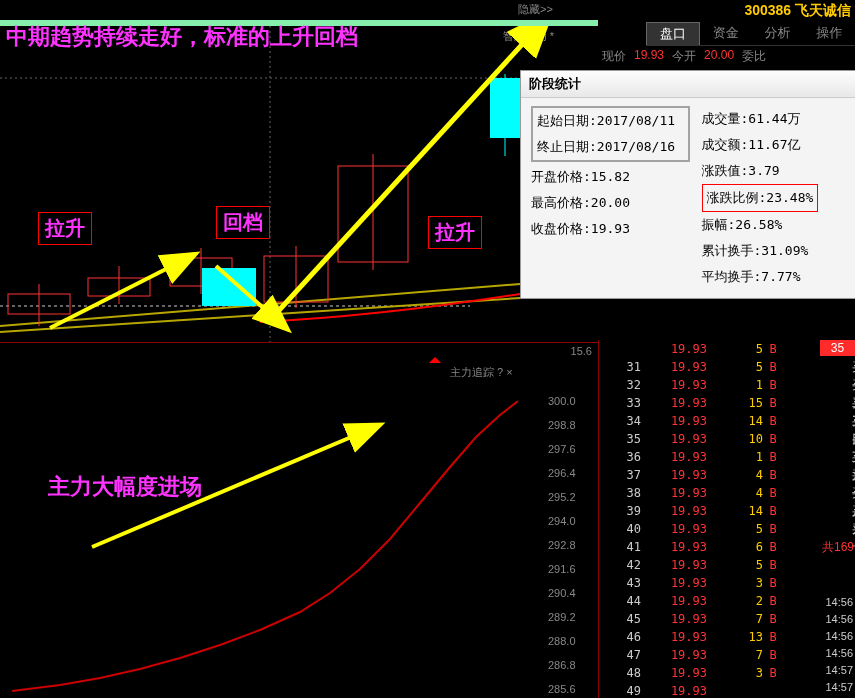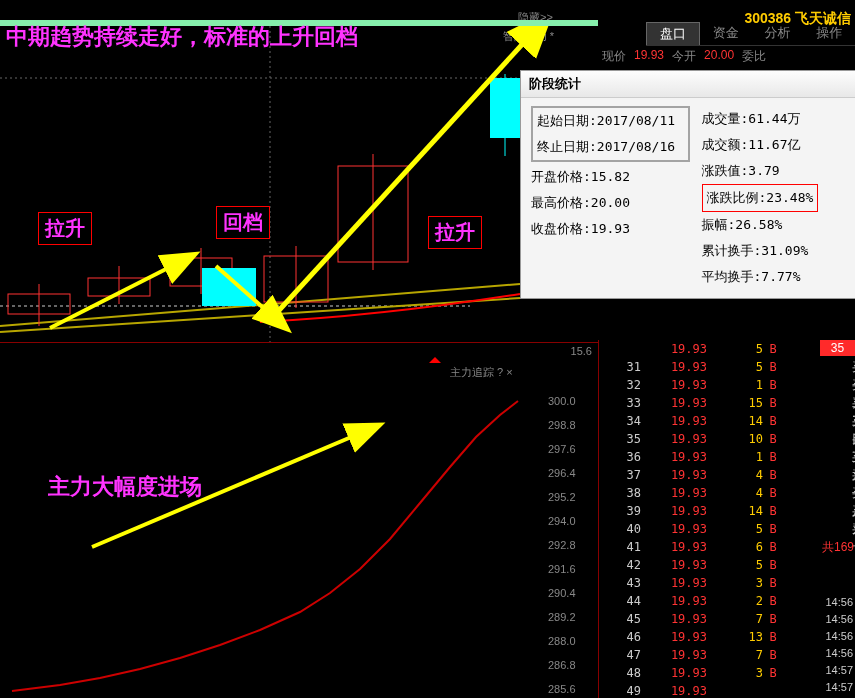--- a/index.html
+++ b/index.html
@@ -1,19 +1,19 @@
 <!DOCTYPE html>
 <html><head>
 <meta charset="utf-8">
 <style>
   * { box-sizing: border-box; margin: 0; padding: 0; }
   body { background: #000; font-family: "Microsoft YaHei", sans-serif; font-size: 12px; color: #ccc; width: 855px; height: 698px; overflow: hidden; position: relative; }
 
   
-  .top-header { position: absolute; top: 8px; left: 0; right: 0; height: 20px; padding-left: 12px; }
+  .top-header { position: absolute; top: 0; left: 0; right: 0; height: 20px; padding-left: 12px; }
   .top-hide { position: absolute; left: 518px; top: 2px; color: #888; font-size: 11px; }
   .top-stock { position: absolute; right: 4px; top: 2px; color: #ffcc00; font-size: 14px; font-weight: bold; }
 
   
   .tab-row { position: absolute; top: 22px; left: 598px; right: 0; height: 24px; display: flex; border-bottom: 1px solid #333; margin-left: 48px; }
   .tab { flex: 1; text-align: center; line-height: 22px; color: #888; font-size: 13px; cursor: pointer; }
   .tab.active { background: #333; color: #fff; border: 1px solid #666; border-bottom: none; }
 
   
   .quote-row { position: absolute; top: 48px; left: 598px; right: 0; height: 20px; display: flex; font-size: 12px; }

